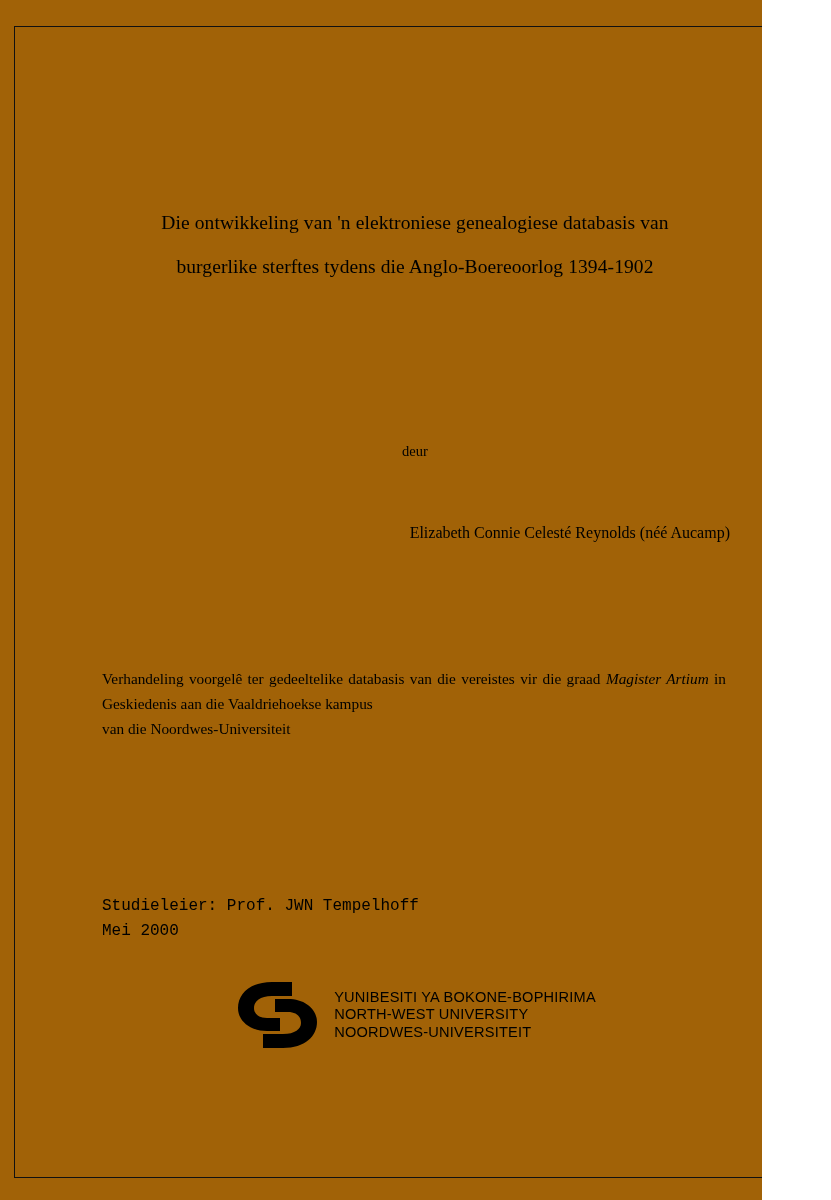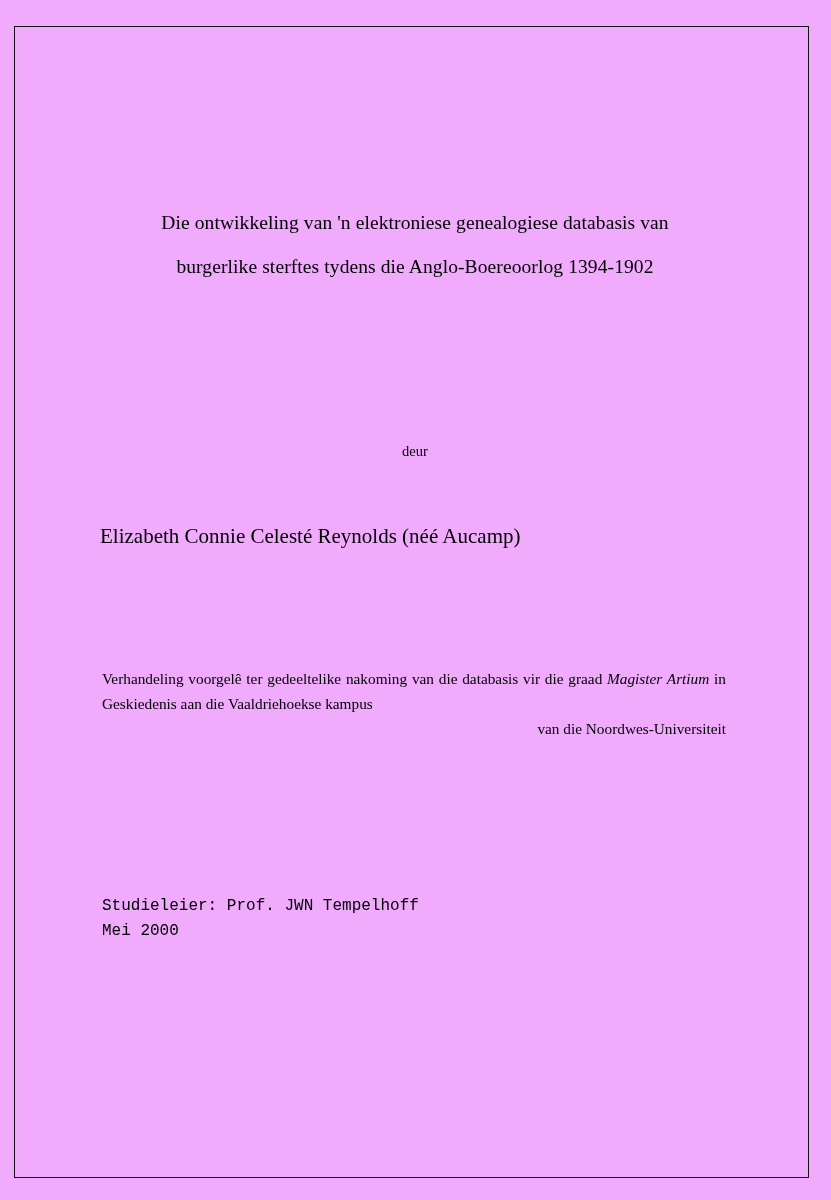--- a/index.html
+++ b/index.html
@@ -8,23 +8,23 @@
     background: #ffffff;
   }
   body {
     width: 831px;
     height: 1200px;
     font-family: "Liberation Serif", serif;
     color: #000000;
   }
   .page {
     position: relative;
-    width: 831px;
+    width: 762px;
     height: 1200px;
-    background: #f0abfc;
+    background: #a16207;
     overflow: hidden;
   }
   
   .scan-frame {
     position: absolute;
     left: 14px;
     top: 26px;
     width: 795px;
     height: 1152px;
     border: 1.5px solid #111;
@@ -57,34 +57,34 @@
     left: 0;
     width: 630px;
     text-align: center;
     font-size: 14.5px;
   }
   .author {
     position: absolute;
     top: 498px;
     left: 0;
     width: 630px;
-    text-align: left;
-    font-size: 21px;
+    text-align: right;
+    font-size: 16px;
   }
   .statement {
     position: absolute;
     top: 640px;
     left: 2px;
     width: 624px;
     font-size: 15.3px;
     line-height: 25px;
     text-align: justify;
   }
   .statement .last-line {
-    text-align: right;
+    text-align: left;
   }
   .statement em {
   }
   .supervisor {
     position: absolute;
     top: 868px;
     left: 2px;
     width: 624px;
     font-size: 16px;
     line-height: 25px;
@@ -132,24 +132,39 @@
     <div class="title-block">
       <span class="title-line">Die ontwikkeling van 'n elektroniese genealogiese databasis van</span>
       <span class="title-line">burgerlike sterftes tydens die Anglo-Boereoorlog 1394-1902</span>
     </div>
 
     <div class="byline-label">deur</div>
 
     <div class="author">Elizabeth Connie Celesté Reynolds (néé Aucamp)</div>
 
     <div class="statement">
-      <span>Verhandeling voorgelê ter gedeeltelike nakoming van die databasis vir die graad </span><em>Magister Artium</em><span> in Geskiedenis aan die Vaaldriehoekse kampus</span>
+      <span>Verhandeling voorgelê ter gedeeltelike databasis van die vereistes vir die graad </span><em>Magister Artium</em><span> in Geskiedenis aan die Vaaldriehoekse kampus</span>
       <div class="last-line">van die Noordwes-Universiteit</div>
     </div>
 
     <div class="supervisor">
       <span class="line">Studieleier: Prof. JWN Tempelhoff</span>
       <span class="line">Mei 2000</span>
     </div>
 
+    <div class="logo-block">
+      <div class="logo-mark">
+        <svg viewBox="0 0 92 78" width="92" height="78" xmlns="http://www.w3.org/2000/svg" aria-hidden="true">
+          <g fill="#000000">
+            <path d="M38 6 C16 6 4 18 4 32 C4 45 16 55 33 55 L46 55 L46 42 L33 42 C25 42 20 38 20 32 C20 25 26 20 38 20 L58 20 L58 6 Z"></path>
+            <path d="M54 23 L41 23 L41 36 L54 36 C62 36 67 40 67 47 C67 53 61 58 49 58 L29 58 L29 72 L49 72 C71 72 83 60 83 46 C83 33 71 23 54 23 Z"></path>
+          </g>
+        </svg>
+      </div>
+      <div class="logo-text">
+        <span>YUNIBESITI YA BOKONE-BOPHIRIMA</span>
+        <span>NORTH-WEST UNIVERSITY</span>
+        <span>NOORDWES-UNIVERSITEIT</span>
+      </div>
+    </div>
 
   </div>
 </div>
 
 </body></html>

